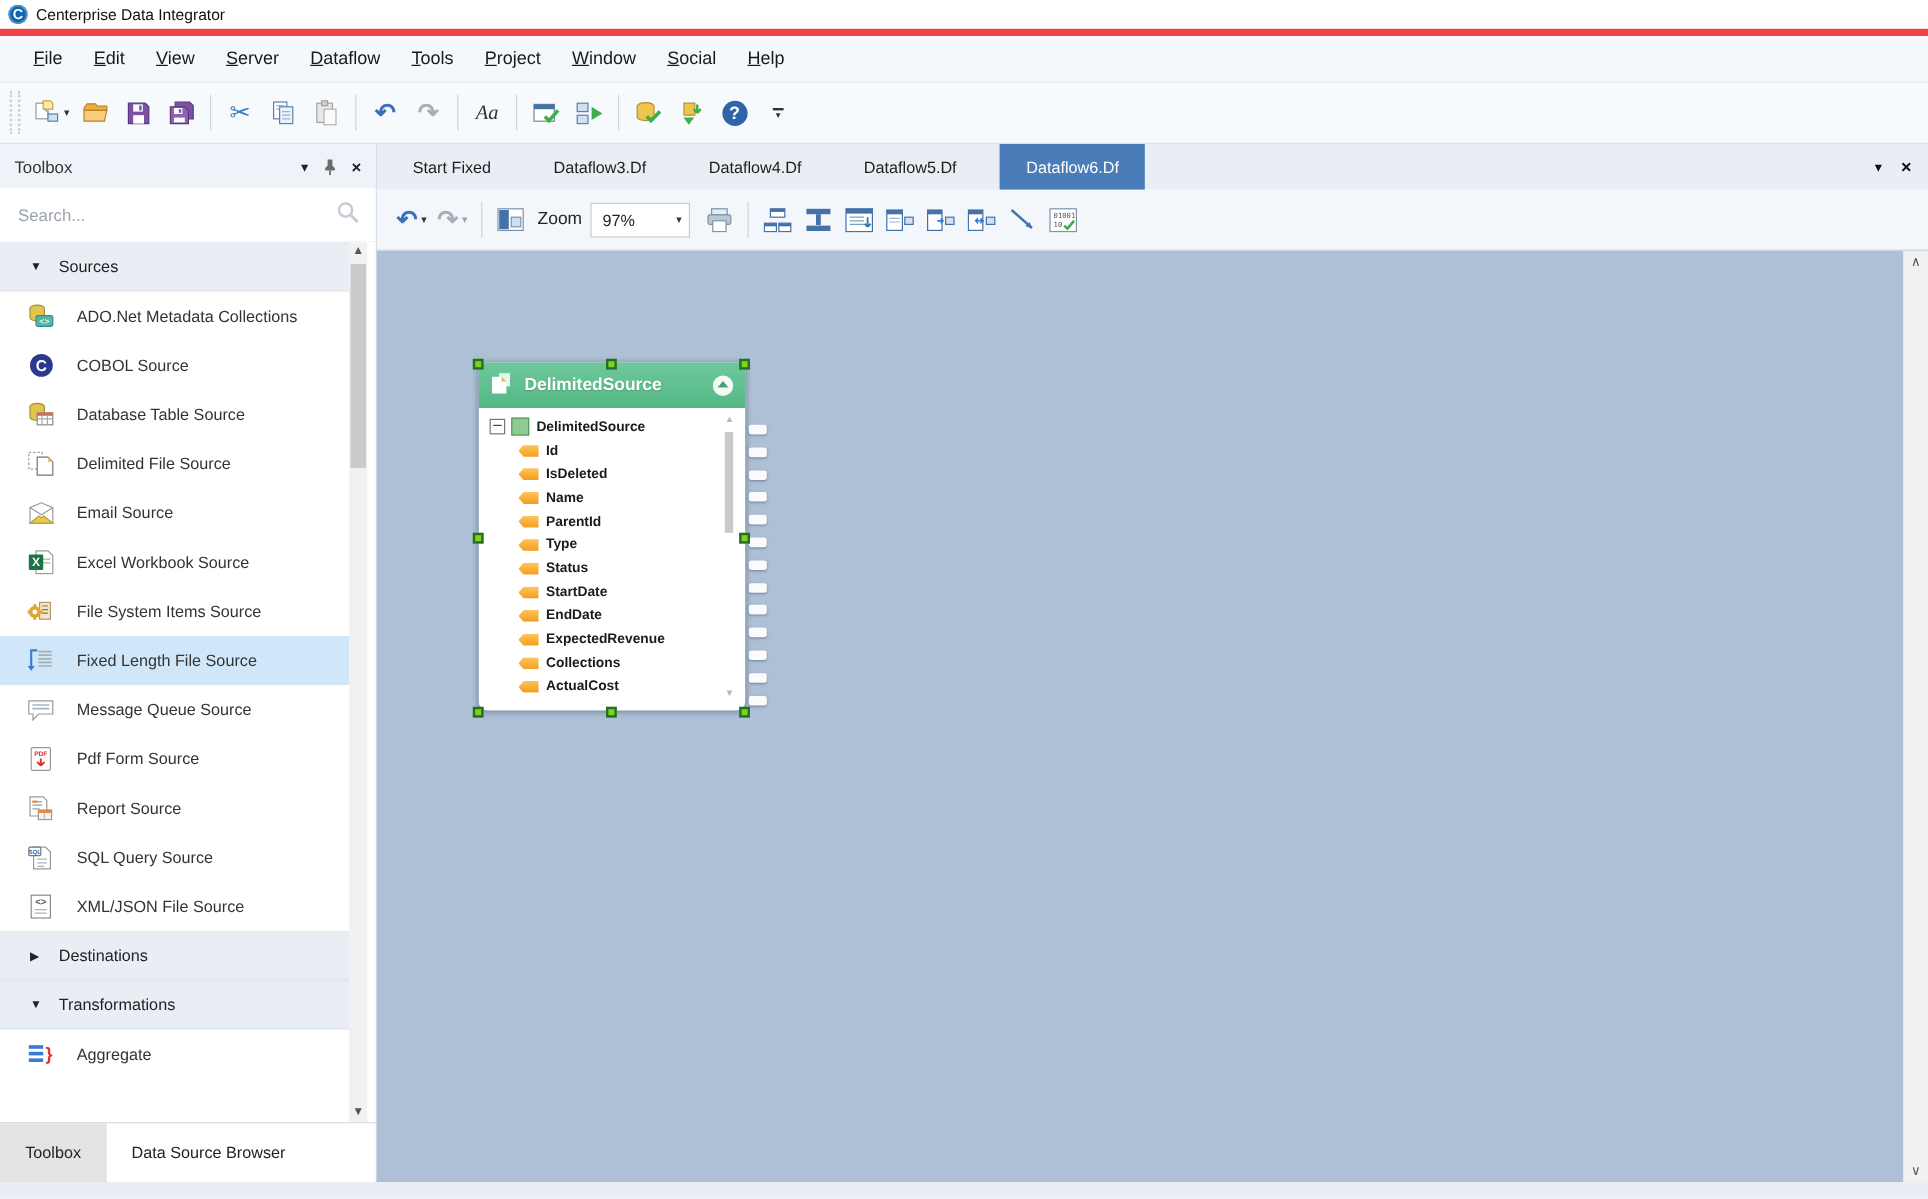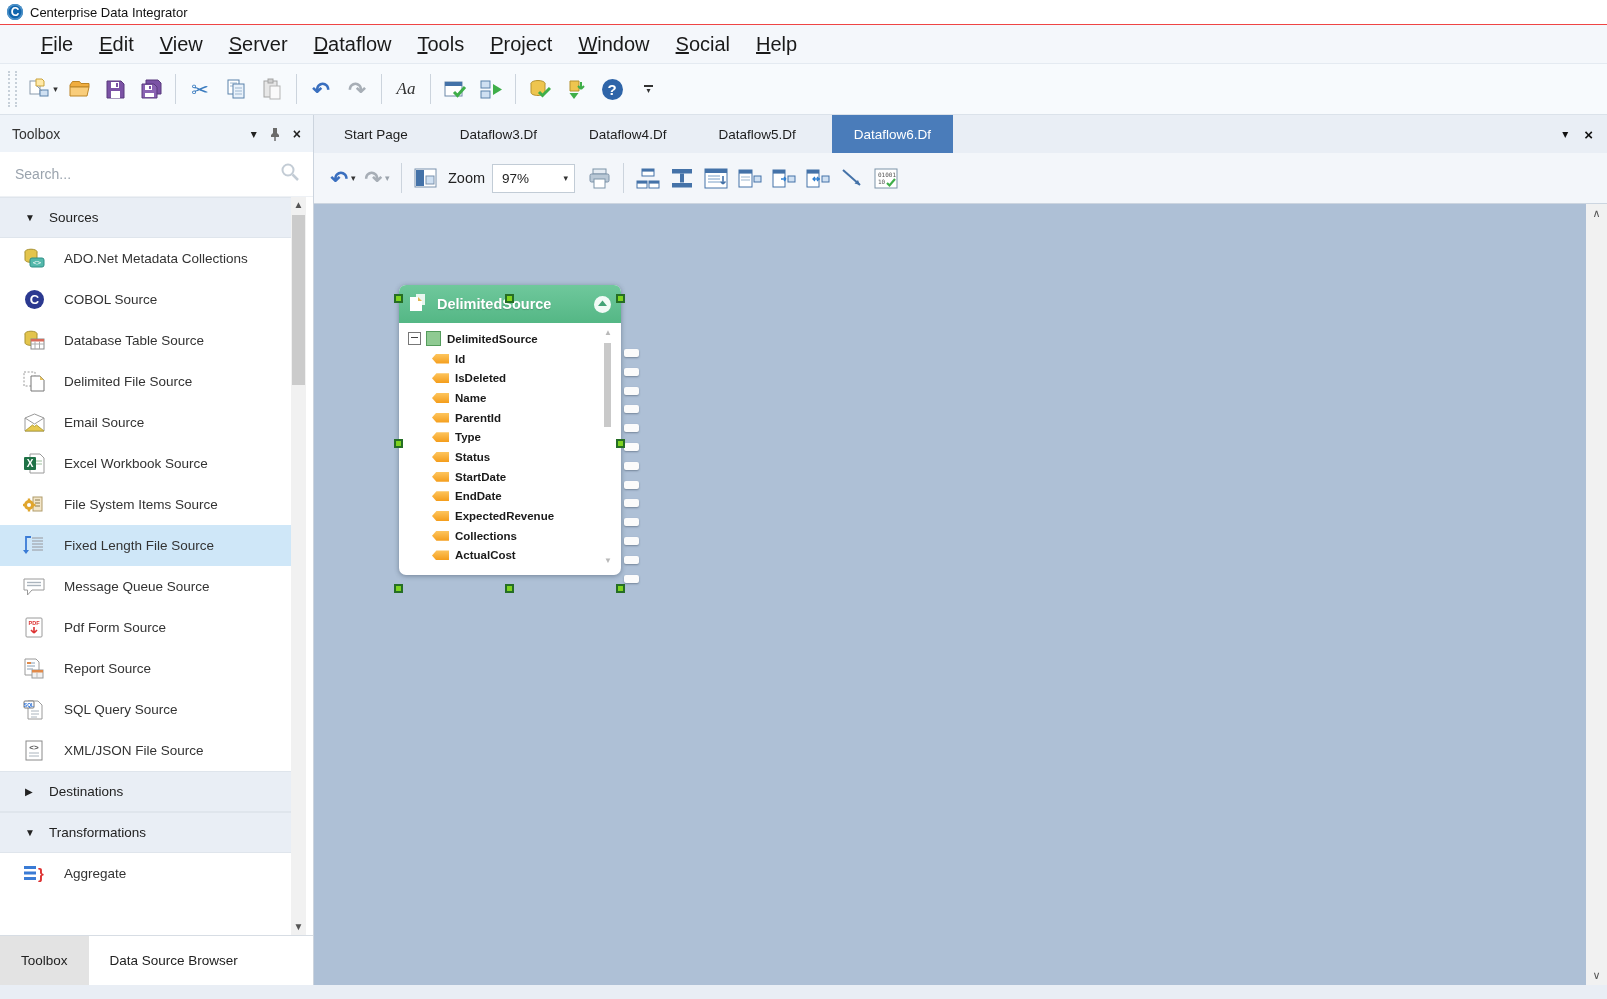--- a/index.html
+++ b/index.html
@@ -3,21 +3,21 @@
 <meta charset="utf-8">
 <style>
   html,body{margin:0;padding:0;background:#dfe5ec;font-family:"Liberation Sans",sans-serif;}
   #app{width:1607px;height:999px;display:flex;flex-direction:column;background:#fff;overflow:hidden;position:relative;}
 
   
   .titlebar{height:24px;display:flex;align-items:center;gap:7px;padding-left:7px;background:#fff;font-size:13px;color:#111;flex:0 0 auto;}
   .logo{width:16px;height:16px;border-radius:50%;background:#1266ad;color:#fff;font-size:12px;font-weight:bold;display:flex;align-items:center;justify-content:center;box-shadow:inset 0 0 0 1.5px #4f93c9;}
 
   
-  .menubar{height:38px;background:#f4f7fb;border-top:1px solid #ef4444;border-bottom:1px solid #e4eaf1;display:flex;align-items:center;padding-left:28px;font-size:20px;color:#1a1a1a;flex:0 0 auto;}
+  .menubar{height:38px;background:#f4f7fb;border-top:6px solid #ef4444;border-bottom:1px solid #e4eaf1;display:flex;align-items:center;padding-left:15px;font-size:15px;color:#1a1a1a;flex:0 0 auto;}
   .menu-item{padding:0 13px;line-height:36px;cursor:default;}
   .menu-item u{text-decoration:underline;}
 
   
   .toolbar{height:50px;background:#f7fafd;border-bottom:1px solid #dbe2ea;display:flex;align-items:center;padding-left:6px;flex:0 0 auto;}
   .grip{width:5px;height:36px;border-left:2px dotted #c7d0d9;border-right:2px dotted #c7d0d9;margin:0 8px 0 2px;}
   .tb-btn{min-width:34px;height:38px;display:flex;align-items:center;justify-content:center;border-radius:3px;margin:0 1px;}
   .tb-sep{width:1px;height:30px;background:#ccd4dd;margin:0 6px;}
   .caret{font-size:9px;color:#333;margin-left:3px;}
   .glyph{font-size:21px;line-height:1;}
@@ -64,21 +64,21 @@
   .zoom-combo{width:66px;height:27px;background:#fff;border:1px solid #c2ccd6;display:flex;align-items:center;justify-content:space-between;font-size:13.5px;color:#222;padding:0 6px 0 9px;}
   .zoom-combo .caret{margin:0;}
 
   
   .canvas{flex:1;position:relative;background:#aec0d6;overflow:hidden;}
   .canvas-scroll{position:absolute;right:0;top:0;bottom:0;width:21px;background:#f1f1f1;color:#555;font-size:11px;}
   .canvas-scroll .up{position:absolute;top:3px;left:0;width:21px;text-align:center;}
   .canvas-scroll .down{position:absolute;bottom:3px;left:0;width:21px;text-align:center;}
 
   
-  .node{position:absolute;left:85px;top:81px;width:222px;height:290px;background:#fff;border-radius:7px;box-shadow:0 1px 5px rgba(40,55,75,.45);}
+  .node{position:absolute;left:85px;top:93px;width:222px;height:290px;background:#fff;border-radius:7px;box-shadow:0 1px 5px rgba(40,55,75,.45);}
   .node-header{height:38px;background:linear-gradient(#6fc89c,#54b785);border-radius:7px 7px 0 0;display:flex;align-items:center;padding:0 9px;gap:9px;color:#fff;font-weight:bold;font-size:14.5px;text-shadow:0 1px 1px rgba(0,0,0,.18);}
   .node-collapse{margin-left:auto;display:flex;}
   .node-body{position:relative;padding:6px 0 0 9px;}
   .node-row{height:19.7px;display:flex;align-items:center;font-size:11.5px;color:#1a1a1a;white-space:nowrap;font-weight:bold;}
   .node-row.root{font-weight:bold;}
   .expand-box{width:11px;height:11px;border:1px solid #777;background:#fff;position:relative;margin-right:5px;flex:0 0 auto;}
   .expand-box::after{content:"";position:absolute;left:2px;right:2px;top:4px;height:1px;background:#444;}
   .root-sq{width:13px;height:13px;background:#8fca92;border:1px solid #549c5c;margin-right:6px;flex:0 0 auto;}
   .field-ic{width:17px;height:10px;background:linear-gradient(#fdc55e,#f49d1b);clip-path:polygon(0 50%,26% 0,100% 0,100% 100%,26% 100%);margin:0 6px 0 24px;flex:0 0 auto;}
   .node-scroll{position:absolute;left:204px;top:44px;width:10px;height:236px;}
@@ -454,21 +454,21 @@
         </div>
       </div>
       <div class="tbx-tabs" id="tbx-tabs">
           <div class="tbx-tab active">Toolbox</div>
           <div class="tbx-tab">Data Source Browser</div>
         </div>
     </div>
 
     <div class="docarea">
       <div class="doctabs" id="doctabs">
-        <div class="doctab">Start Page</div>
+        <div class="doctab">Start Fixed</div>
           <div class="doctab">Dataflow3.Df</div>
           <div class="doctab">Dataflow4.Df</div>
           <div class="doctab">Dataflow5.Df</div>
           <div class="doctab active">Dataflow6.Df</div>
           <div class="doctabs-right">
           <span style="font-size:12px;">▾</span>
           <span style="font-weight:bold;font-size:15px;">×</span>
         </div>
       </div>
 

